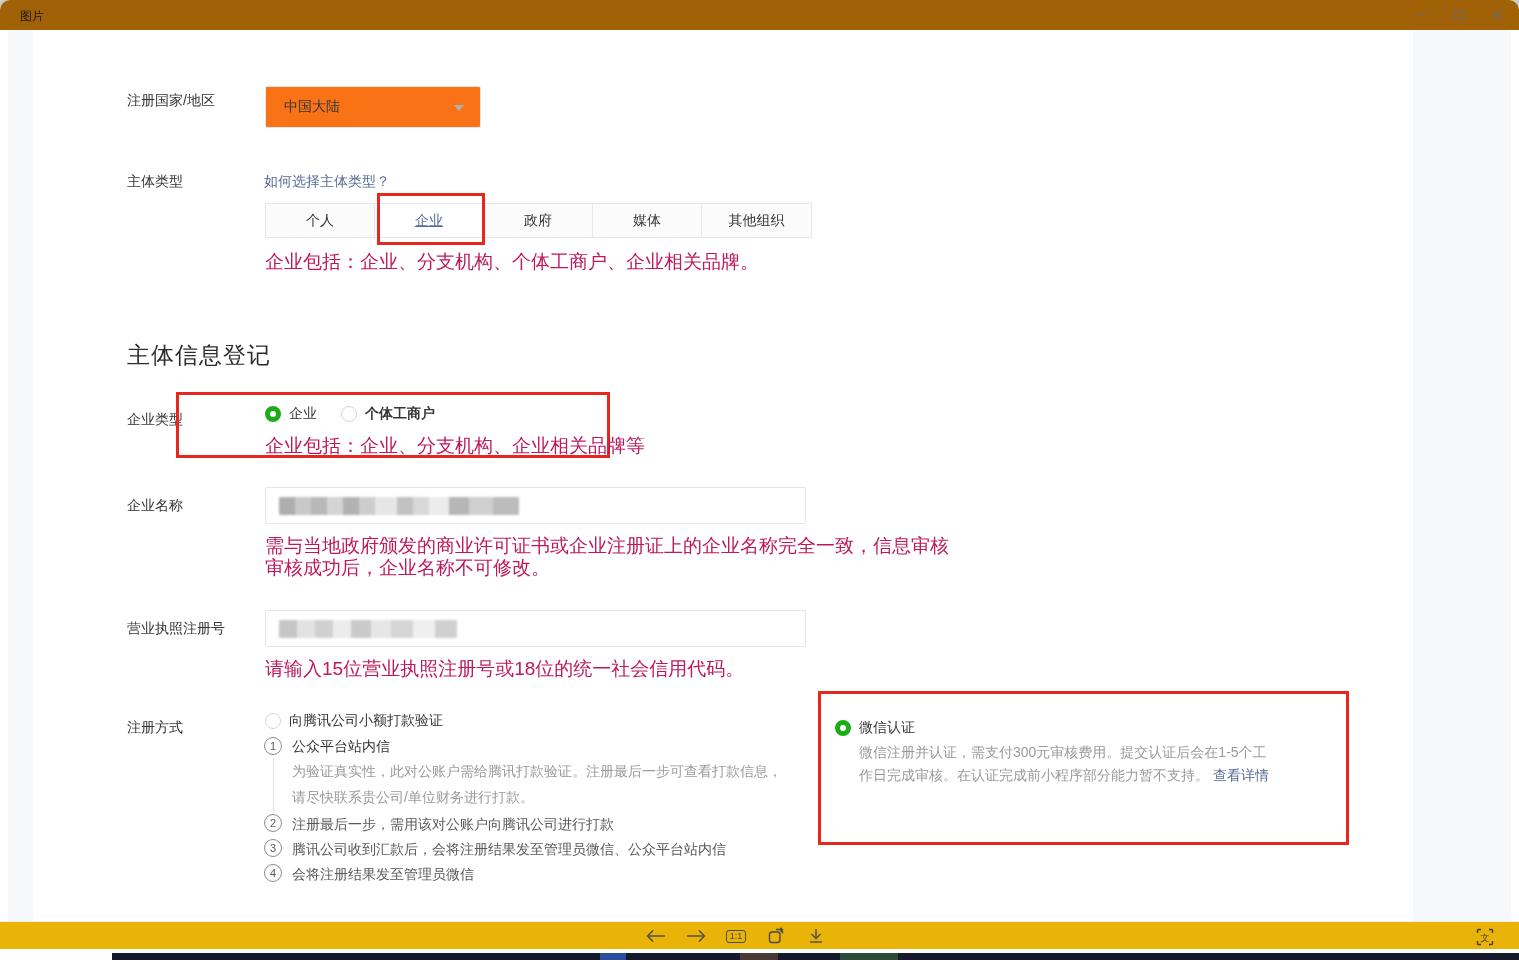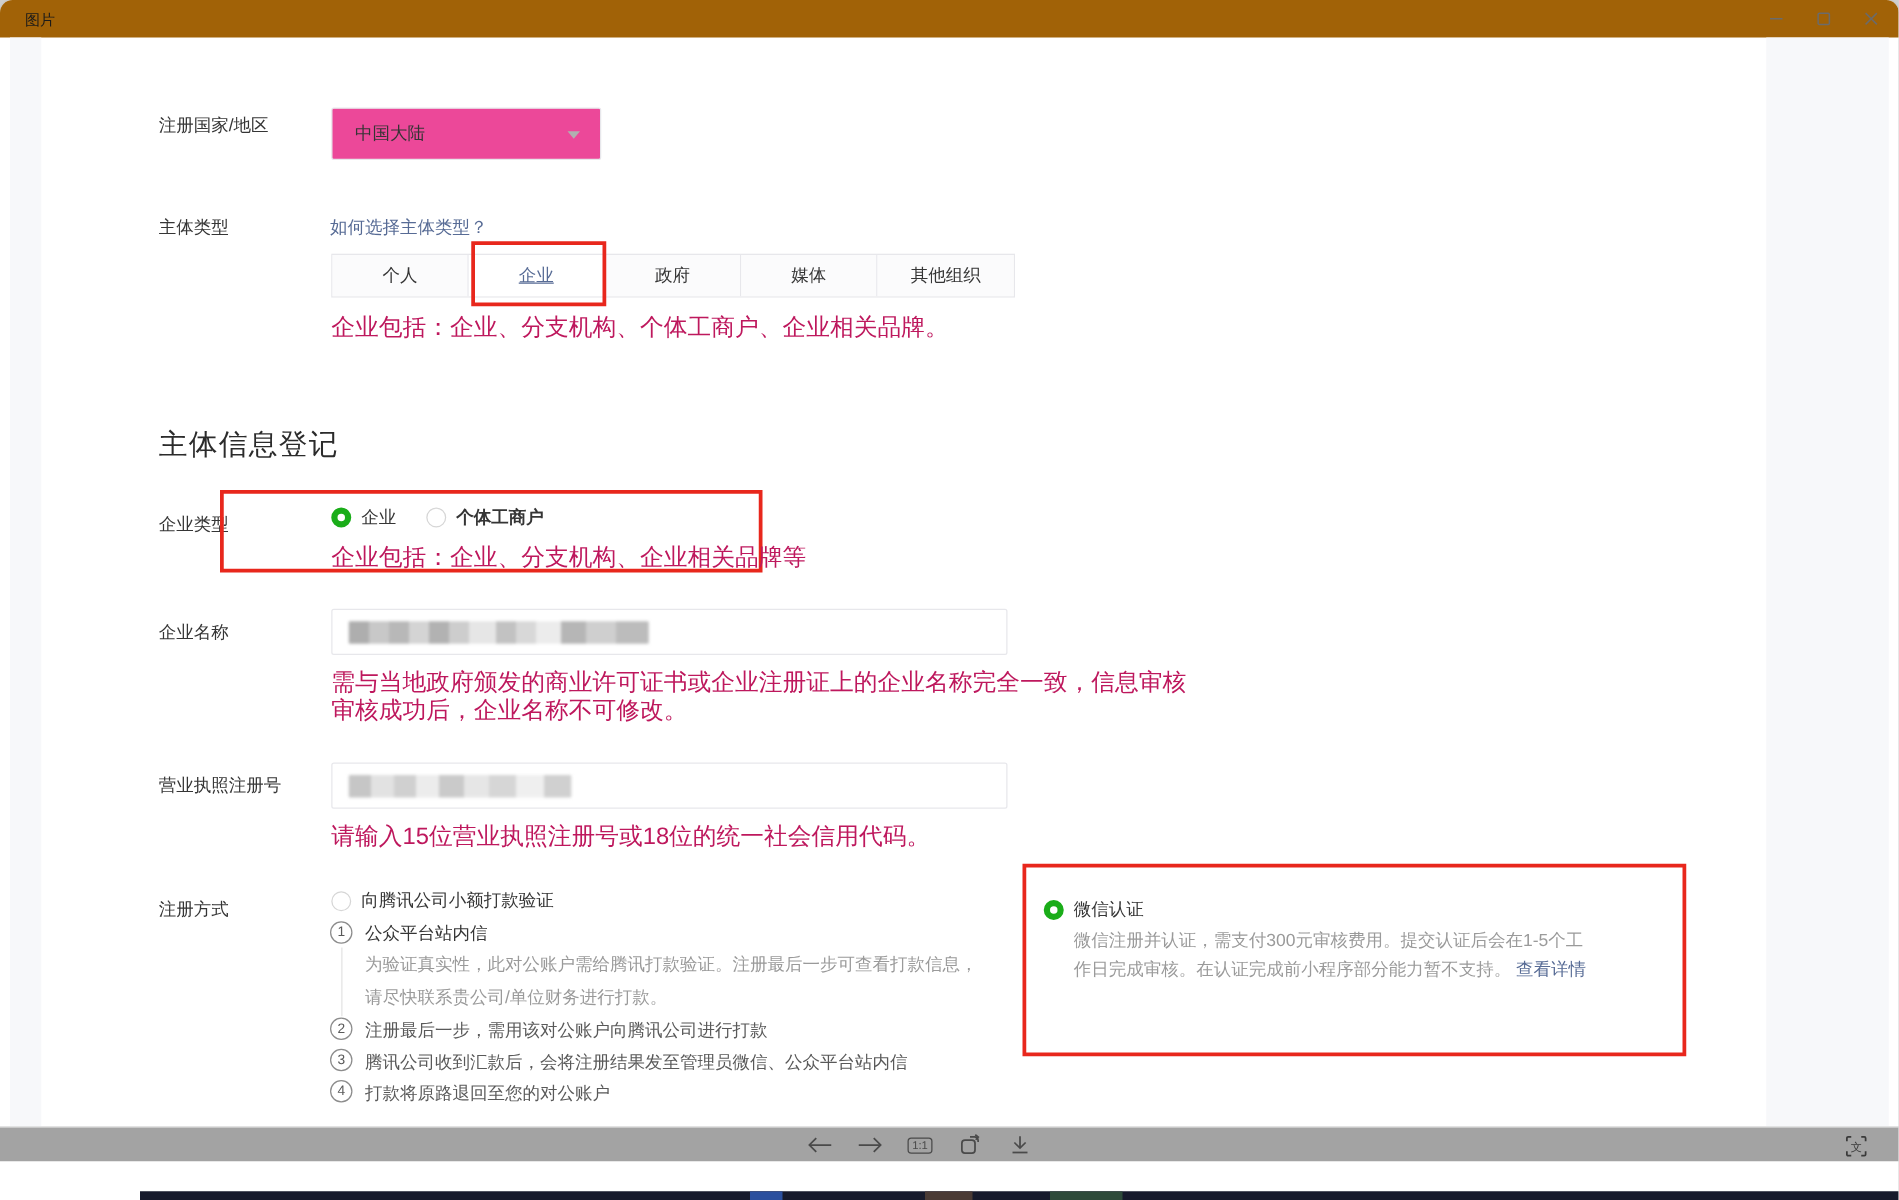--- a/index.html
+++ b/index.html
@@ -21,21 +21,21 @@
   .strip-left{ left:8px; width:25px; }
   .strip-right{ left:1413px; right:8px; }
   
   .flabel{ position:absolute; font-size:14px; color:#353535; }
   .caption{ position:absolute; font-size:19px; color:#be185d;text-align:right; }
   .link{ color:#576b95; text-decoration:none; cursor:pointer; }
   .redbox{ position:absolute; border:3px solid #e8271c; }
   
   .select{
     position:absolute; left:265px; top:86px; width:216px; height:42px;
-    border:1px solid #e7e7eb; border-radius:2px; background:#ec4899; cursor:pointer;
+    border:1px solid #e7e7eb; border-radius:2px; background:#f97316; cursor:pointer;
     display:flex; align-items:center; padding:0 18px; font-size:14px; color:#353535;
   }
   .select .caret{ position:absolute; right:16px; top:18px; width:0; height:0;
     border-left:5px solid transparent; border-right:5px solid transparent; border-top:6px solid #b0b0b0; }
   
   .tabs{ position:absolute; left:265px; top:203px; display:flex; height:35px;
     border:1px solid #e7e7eb; background:#fbfbfc; }
   .tab{ width:109px; height:100%; display:flex; align-items:center; justify-content:center;
     font-size:14px; color:#353535; border-right:1px solid #e7e7eb; cursor:pointer; background:#fbfbfc; }
   .tab:last-child{ border-right:none; }
@@ -54,21 +54,21 @@
   .mosaic.light{
     background:repeating-linear-gradient(90deg,#c6c6c6 0 18px,#e2e2e2 18px 36px,#d0d0d0 36px 54px,#ececec 54px 72px,#cacaca 72px 92px,#e6e6e6 92px 112px,#d6d6d6 112px 134px,#efefef 134px 156px,#d0d0d0 156px 178px); }
   
   .stepnum{ position:absolute; width:18px; height:18px; border:1px solid #8c8c8c; border-radius:50%;
     font-size:11px; color:#595959; display:flex; align-items:center; justify-content:center; background:#fff; }
   .steptext{ position:absolute; font-size:14px; color:#595959; }
   .steptitle{ position:absolute; font-size:14px; color:#353535; font-weight:500; }
   .stepdesc{ position:absolute; font-size:14px; color:#9a9a9a; }
   .connector{ position:absolute; width:1px; background:#e3e3e3; }
   
-  .toolbar{ position:absolute; left:0; right:0; top:901px; height:28px; background:#a3a3a3; border-top:1px solid #f0f0f0; }
+  .toolbar{ position:absolute; left:0; right:0; top:921px; height:28px; background:#eab308; border-top:1px solid #f0f0f0; }
   .tool-row{ position:absolute; left:644px; top:2px; display:flex; align-items:center; gap:16px; }
   .tool-btn{ width:24px; height:24px; display:flex; align-items:center; justify-content:center; background:none; border:none; cursor:pointer; }
   .tool-btn svg{ stroke:#4a4a4a; fill:none; stroke-width:1.4; }
   .ratio-badge{ font-size:9px; color:#4a4a4a; border:1.4px solid #4a4a4a; border-radius:3px; padding:1px 3px; line-height:1; }
   .ocr-btn{ position:absolute; right:22px; top:3px; }
   
   .tasksliver{ position:absolute; left:112px; right:0; bottom:0; height:7px; background:#171a2c; overflow:hidden; }
   .tasksliver span{ position:absolute; top:0; height:7px; display:block; }
 </style>
 </head>
@@ -161,21 +161,21 @@
   <div class="stepdesc" style="left:292px; top:763px;">为验证真实性，此对公账户需给腾讯打款验证。注册最后一步可查看打款信息，</div>
   <div class="stepdesc" style="left:292px; top:789px;">请尽快联系贵公司/单位财务进行打款。</div>
 
   <div class="stepnum" style="left:264px; top:814px;">2</div>
   <div class="steptext" style="left:292px; top:816px;">注册最后一步，需用该对公账户向腾讯公司进行打款</div>
 
   <div class="stepnum" style="left:264px; top:839px;">3</div>
   <div class="steptext" style="left:292px; top:841px;">腾讯公司收到汇款后，会将注册结果发至管理员微信、公众平台站内信</div>
 
   <div class="stepnum" style="left:264px; top:864px;">4</div>
-  <div class="steptext" style="left:292px; top:866px;">打款将原路退回至您的对公账户</div>
+  <div class="steptext" style="left:292px; top:866px;">会将注册结果发至管理员微信</div>
 
   <div class="redbox" style="left:818px; top:691px; width:531px; height:154px;"></div>
   <div class="radio-row" style="left:835px; top:719px;">
     <span class="radio on"></span>
     <span>微信认证</span>
   </div>
   <div class="stepdesc" style="left:859px; top:744px;">微信注册并认证，需支付300元审核费用。提交认证后会在1-5个工</div>
   <div class="stepdesc" style="left:859px; top:767px;">
     <span>作日完成审核。在认证完成前小程序部分能力暂不支持。</span>
     <a class="link">查看详情</a>

